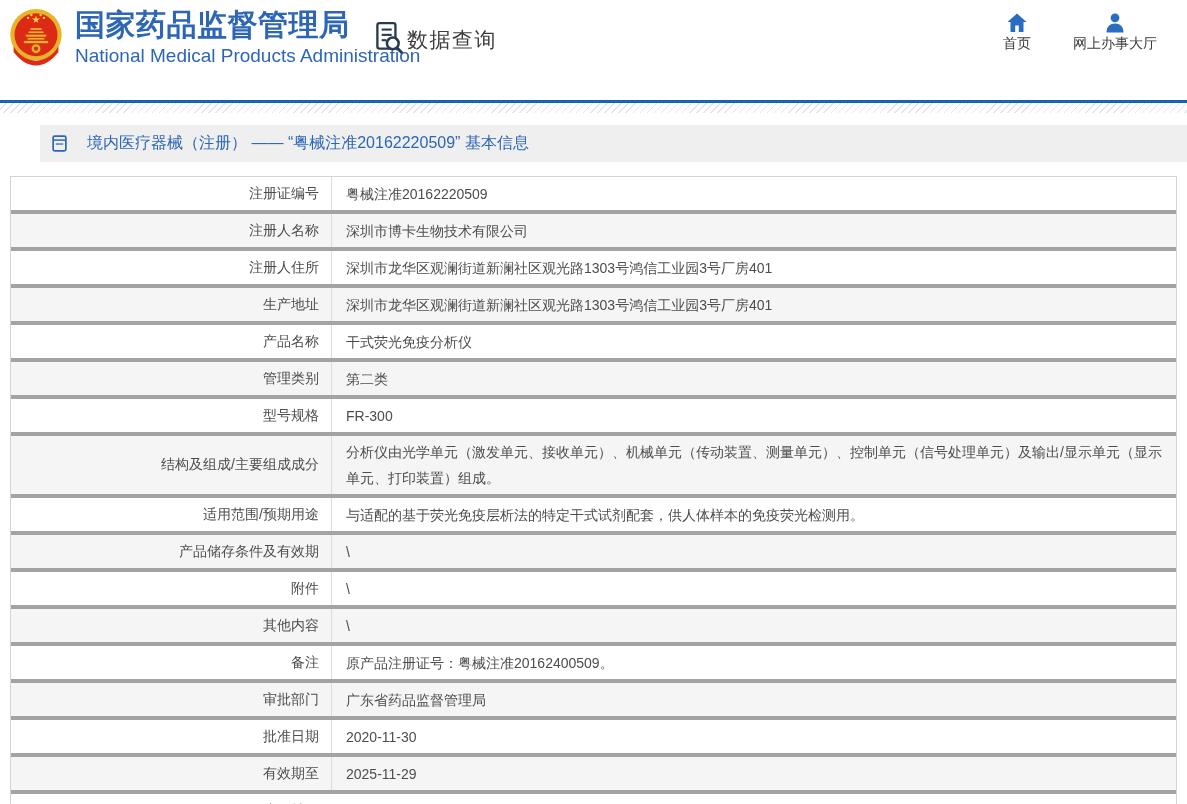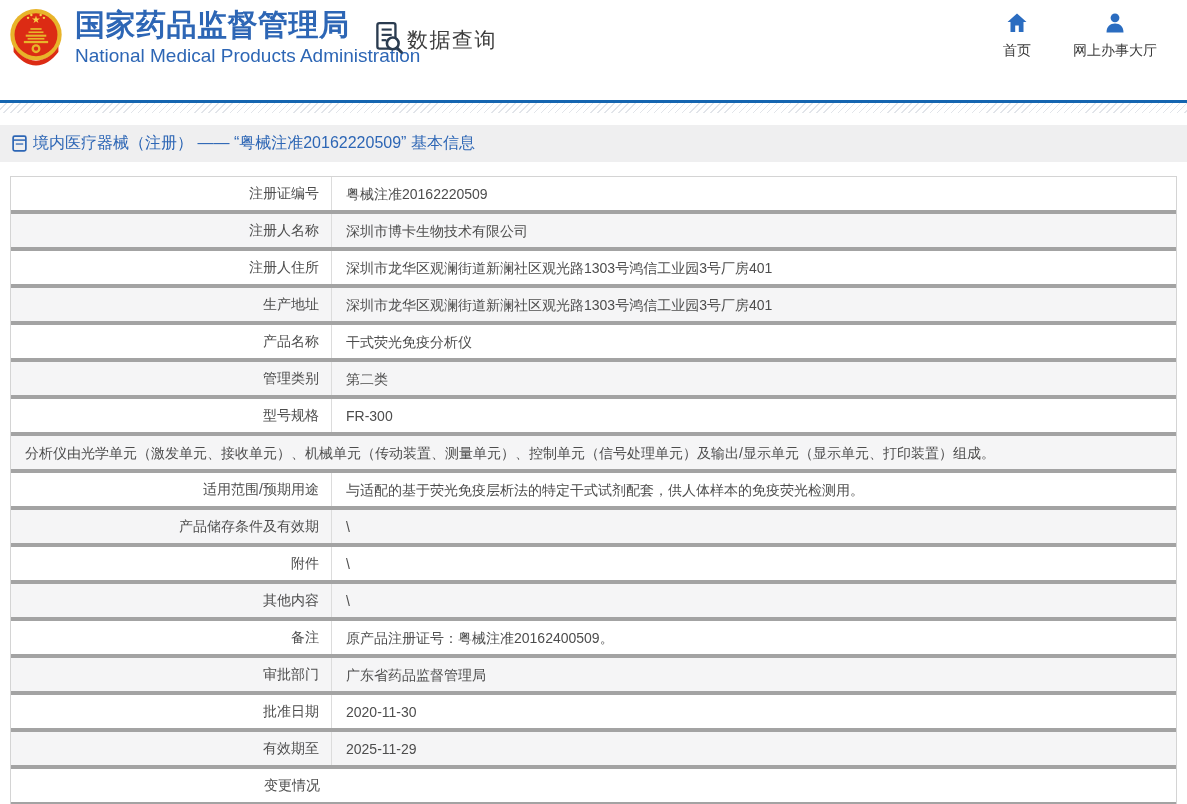--- a/index.html
+++ b/index.html
@@ -10,25 +10,25 @@
   }
   .header{position:relative;height:100px;background:#fff;}
   .logo{position:absolute;left:8px;top:7px;display:flex;align-items:center;cursor:pointer;}
   .emblem{width:56px;height:60px;flex:0 0 auto;}
   .logo-text{margin-left:11px;}
   .site-title{font-size:30px;font-weight:bold;color:#2d66b5;letter-spacing:.5px;line-height:34px;}
   .site-subtitle{font-size:19px;color:#2d66b5;margin-top:3px;}
   .section{position:absolute;left:372px;top:20px;display:flex;align-items:center;cursor:pointer;}
   .section-text{font-size:21px;color:#3c3c3c;letter-spacing:1.5px;margin-left:3px;margin-top:6px;}
   .nav{position:absolute;right:30px;top:11px;display:flex;gap:42px;}
-  .nav-item{display:flex;flex-direction:column;align-items:center;gap:7px;cursor:pointer;}
+  .nav-item{display:flex;flex-direction:column;align-items:center;cursor:pointer;}
   .nav-label{font-size:14px;color:#3a3a3a;}
   .blue-line{height:3px;background:#1565b0;}
   .hatch{height:10px;background:repeating-linear-gradient(135deg,#ffffff 0 4px,#e2e5ea 4px 5px);}
-  .breadcrumb{margin-top:12px;height:37px;background:#efeff0;display:flex;align-items:center;padding-left:12px;gap:6px;}
+  .breadcrumb{margin-top:12px;height:37px;background:#efeff0;display:flex;align-items:center;padding-left:12px;gap:20px;margin-left:40px;}
   .breadcrumb-text{font-size:16px;color:#2d66b5;}
   .info-table{margin:14px 10px 0;border:1px solid #d4d4d4;}
   .row{display:flex;background:#fff;border-bottom:4px solid #a3a3a3;min-height:33px;}
   .row:last-child{border-bottom:none;}
   .row.alt{background:#f5f5f6;}
   .cell{display:flex;align-items:center;font-size:14px;color:#4d4d4d;box-sizing:border-box;}
   .cell.label{width:321px;justify-content:flex-end;text-align:right;padding:4px 12px 4px 6px;border-right:1px solid #dcdcdc;flex:0 0 auto;}
   .cell.label.no-div{border-right:none;}
   .cell.value{flex:1;padding:3px 14px;line-height:26px;flex-wrap:wrap;}
   .note-icon{margin-right:3px;margin-top:1px;}
@@ -129,20 +129,21 @@
     </div>
     <div class="row alt">
       <div class="cell label">管理类别</div>
       <div class="cell value">第二类</div>
     </div>
     <div class="row">
       <div class="cell label">型号规格</div>
       <div class="cell value">FR-300</div>
     </div>
     <div class="row alt">
+      <div class="cell label">结构及组成/主要组成成分</div>
       <div class="cell value">分析仪由光学单元（激发单元、接收单元）、机械单元（传动装置、测量单元）、控制单元（信号处理单元）及输出/显示单元（显示单元、打印装置）组成。</div>
     </div>
     <div class="row">
       <div class="cell label">适用范围/预期用途</div>
       <div class="cell value">与适配的基于荧光免疫层析法的特定干式试剂配套，供人体样本的免疫荧光检测用。</div>
     </div>
     <div class="row alt">
       <div class="cell label">产品储存条件及有效期</div>
       <div class="cell value">\</div>
     </div>

